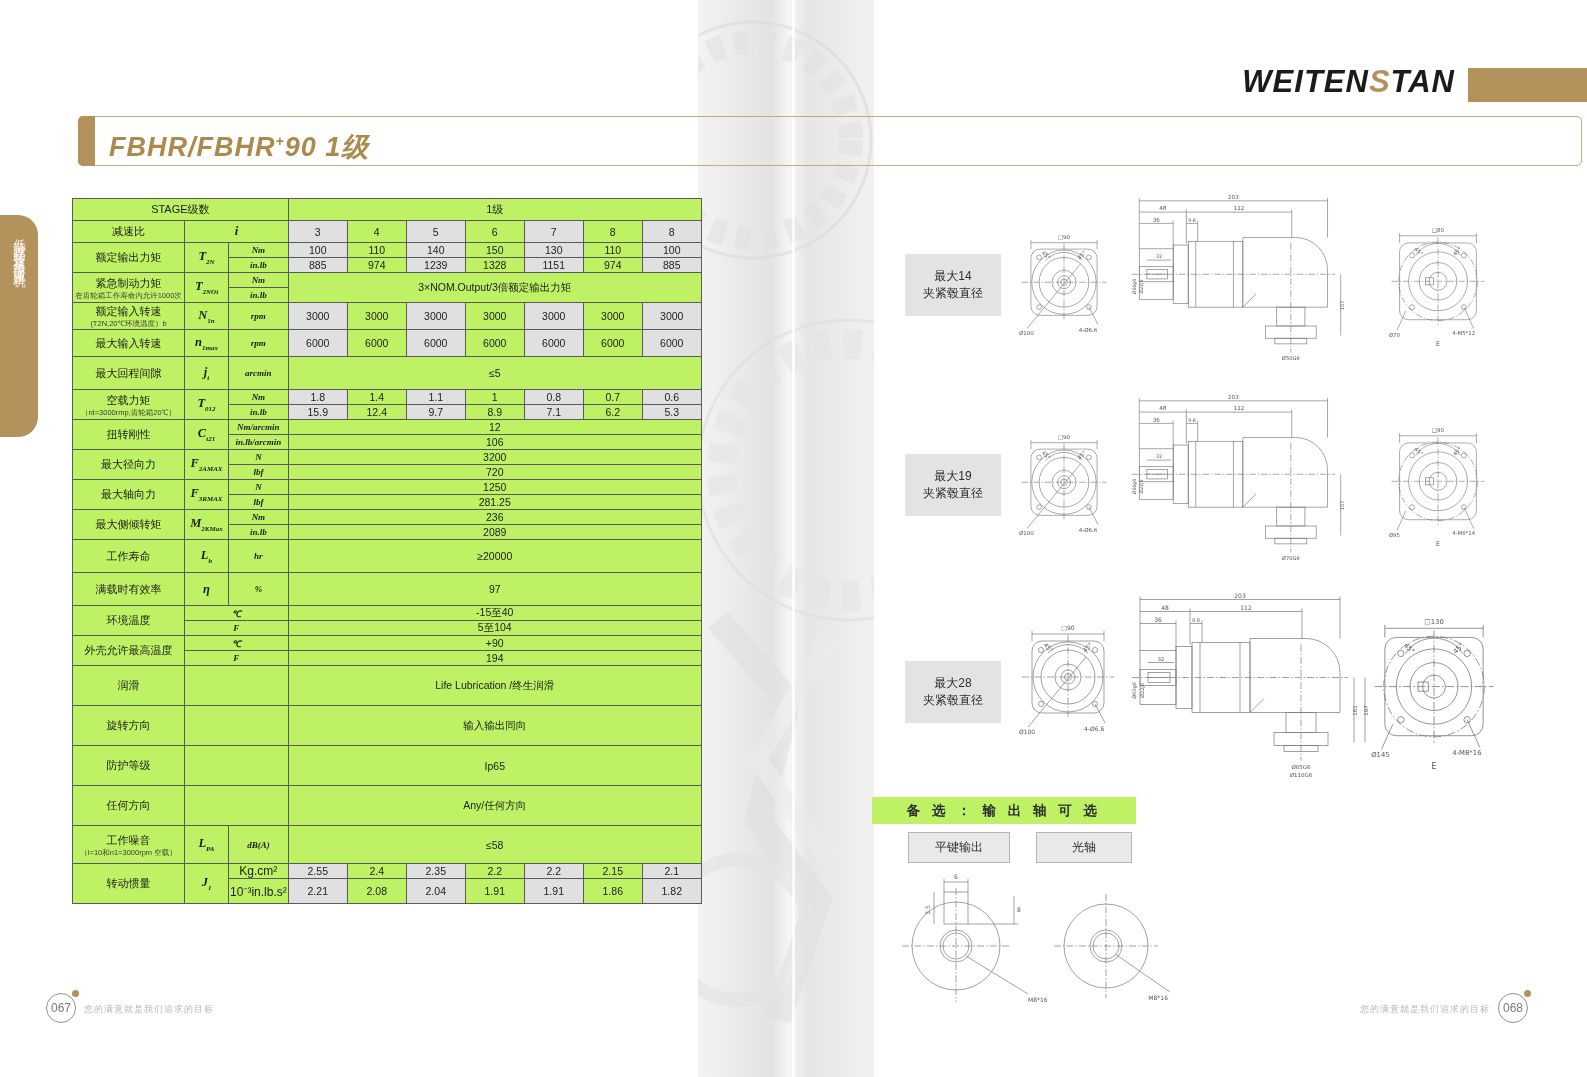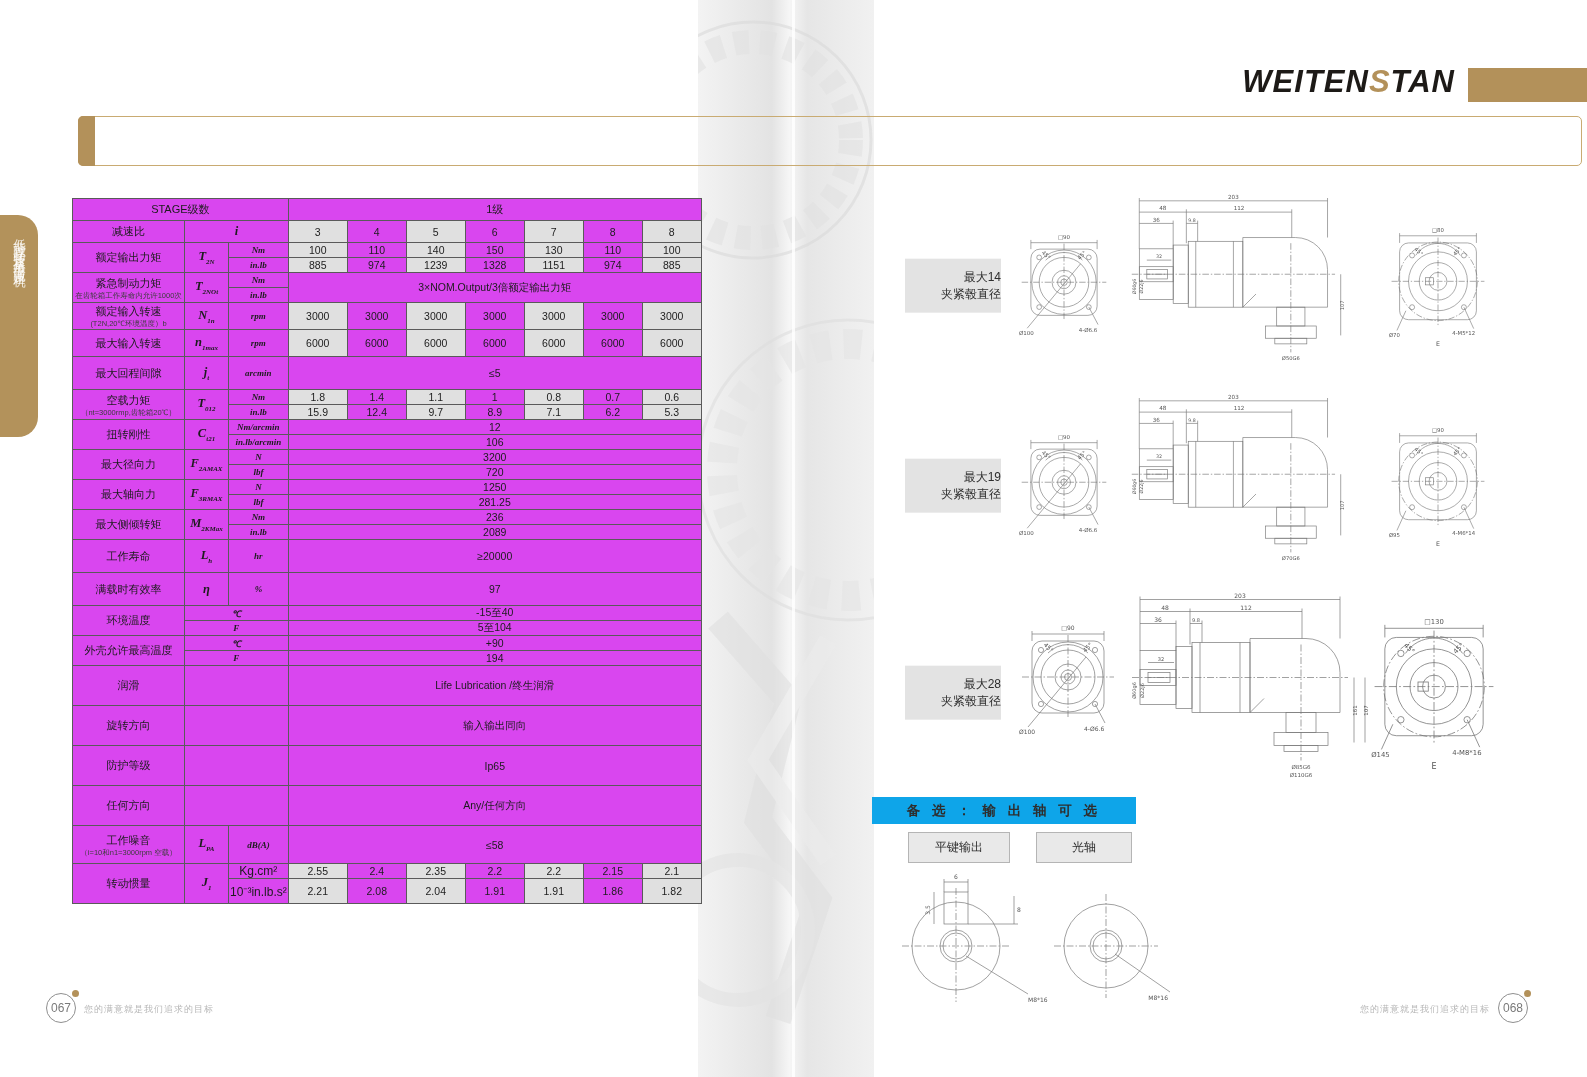--- a/index.html
+++ b/index.html
@@ -23,39 +23,39 @@
   .title-band h1{position:absolute;left:30px;top:0;margin:0;line-height:48px;
       font-size:27px;font-style:italic;font-weight:bold;color:#ab8a4c;letter-spacing:1px;}
   .title-band h1 sup{font-size:14px;}
   
   .side-tab{position:absolute;left:0;top:215px;width:38px;height:222px;background:#b3925b;
       border-radius:0 20px 20px 0;z-index:2;}
   .side-tab span{writing-mode:vertical-rl;display:block;margin:14px auto 0 auto;
       font-size:12.5px;letter-spacing:3px;color:rgba(255,255,255,.8);}
   
   #spec-table-container{position:absolute;left:72px;top:198px;z-index:2;}
-  table.spec{border-collapse:collapse;table-layout:fixed;background:#d946ef;border:1.5px solid #4c4c4c;}
+  table.spec{border-collapse:collapse;table-layout:fixed;background:#bef264;border:1.5px solid #4c4c4c;}
   .spec td{border:1px solid #5a5a5a;text-align:center;vertical-align:middle;padding:0 1px;
       font-size:10.5px;color:#1c1c1c;overflow:hidden;}
   .spec td.lbl{font-size:11px;}
   .spec td .note{display:block;font-size:7.5px;color:#3c3c3c;line-height:8px;margin-top:1px;}
   .spec td.sym{font-family:"Liberation Serif",serif;font-style:italic;font-weight:bold;font-size:12.5px;}
   .spec td.sym sub{font-size:7px;}
   .spec td.unit{font-family:"Liberation Serif",serif;font-style:italic;font-weight:bold;font-size:9px;margin-top:28px;}
   .spec td.unit2{font-size:12px;}
   .spec td.sh{background:#e0e0e0;}
   .spec td.hdr{font-size:11px;}
   
   #diagrams{position:absolute;left:0;top:0;width:1587px;height:1077px;z-index:1;}
   .diag-row{position:absolute;left:900px;width:687px;}
-  .clamp-box{position:absolute;left:5px;top:50%;transform:translateY(-58%);width:96px;height:54px;
-      background:#e3e3e3;display:flex;flex-direction:column;align-items:flex-end;justify-content:center;
+  .clamp-box{position:absolute;left:5px;top:50%;transform:translateY(-58%);width:96px;height:62px;
+      background:#e3e3e3;display:flex;flex-direction:column;align-items:center;justify-content:center;
       font-size:12px;color:#2e2e2e;line-height:17px;}
   .dv{position:absolute;}
-  .opt-header{position:absolute;left:872px;top:797px;width:264px;height:27px;background:#0ea5e9;
+  .opt-header{position:absolute;left:872px;top:797px;width:264px;height:27px;background:#bef264;
       text-align:center;line-height:27px;font-size:13.5px;font-weight:bold;letter-spacing:4px;color:#2e2e2e;z-index:2;}
   .opt-btn{position:absolute;top:832px;height:31px;background:#e9e9e9;border:1px solid #b5b5b5;
       font-size:12px;color:#2e2e2e;font-family:"Liberation Sans",sans-serif;z-index:2;}
   #btnKey{left:908px;width:102px;}
   #btnPlain{left:1036px;width:96px;}
   #shaft-drawings{position:absolute;left:878px;top:868px;z-index:1;}
   
   .page-badge{position:absolute;width:28px;height:28px;border:1.5px solid #8f8f8f;border-radius:50%;
       text-align:center;line-height:28px;font-size:12px;color:#7a7a7a;z-index:2;background:transparent;}
   .gold-dot{position:absolute;width:7px;height:7px;border-radius:50%;background:#b3915a;z-index:3;}
@@ -78,20 +78,21 @@
     </g>
   </svg>
   <div class="seam"></div>
 </div>
 
 <div class="logo"><span>WEITEN</span><span class="gold">S</span><span>TAN</span></div>
 <div class="gold-block"></div>
 
 <div class="title-band">
   <div class="title-bar"></div>
+  <h1><span>FBHR/FBHR</span><sup>+</sup><span>90  1级</span></h1>
 </div>
 
 <div class="side-tab">
   <span>低背隙高转速直角输出减速机</span>
 </div>
 
 <div id="spec-table-container">
     <table class="spec">
       <colgroup>
         <col style="width:112px">

